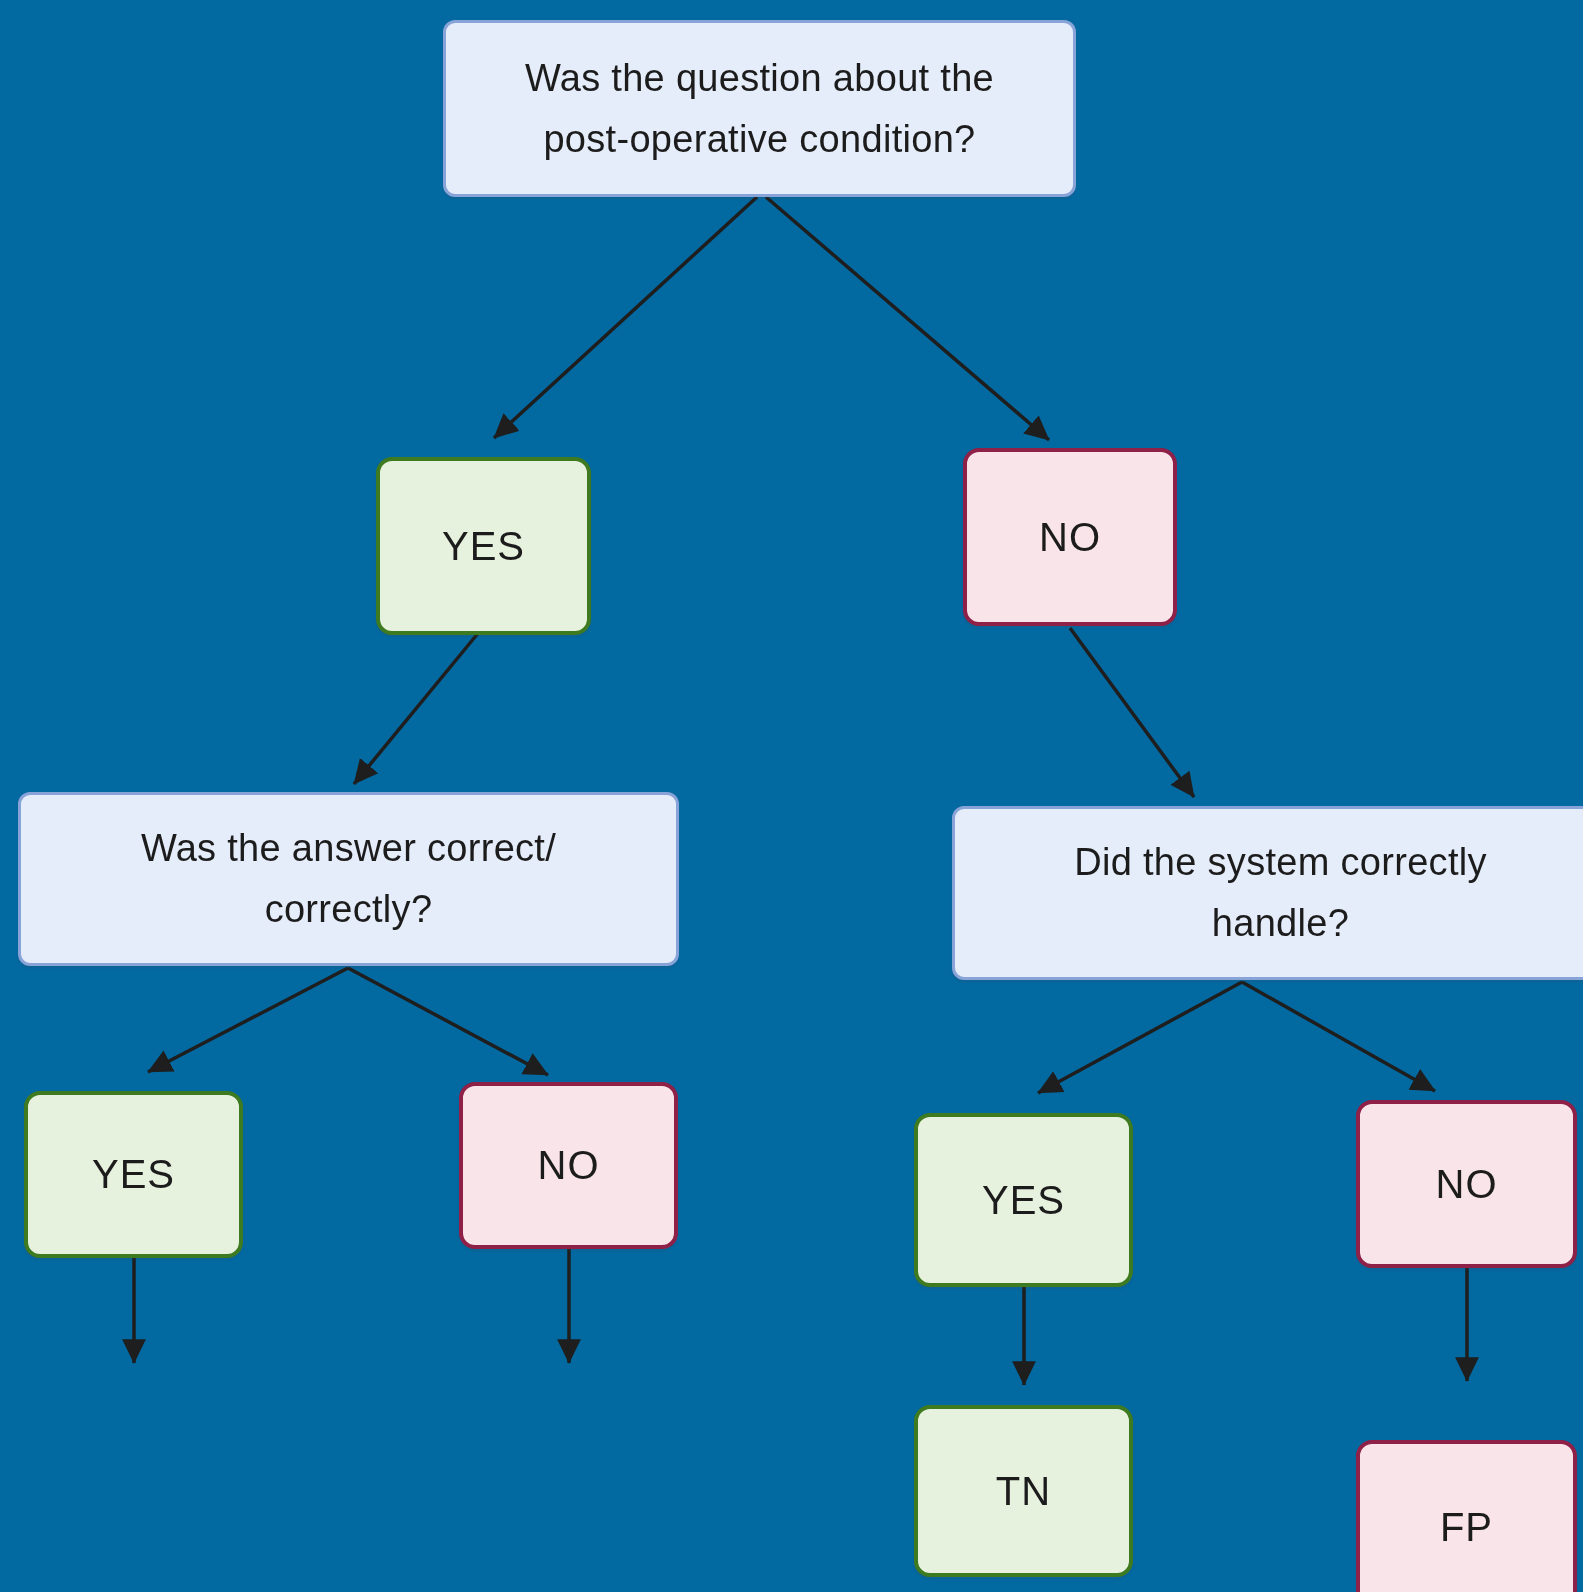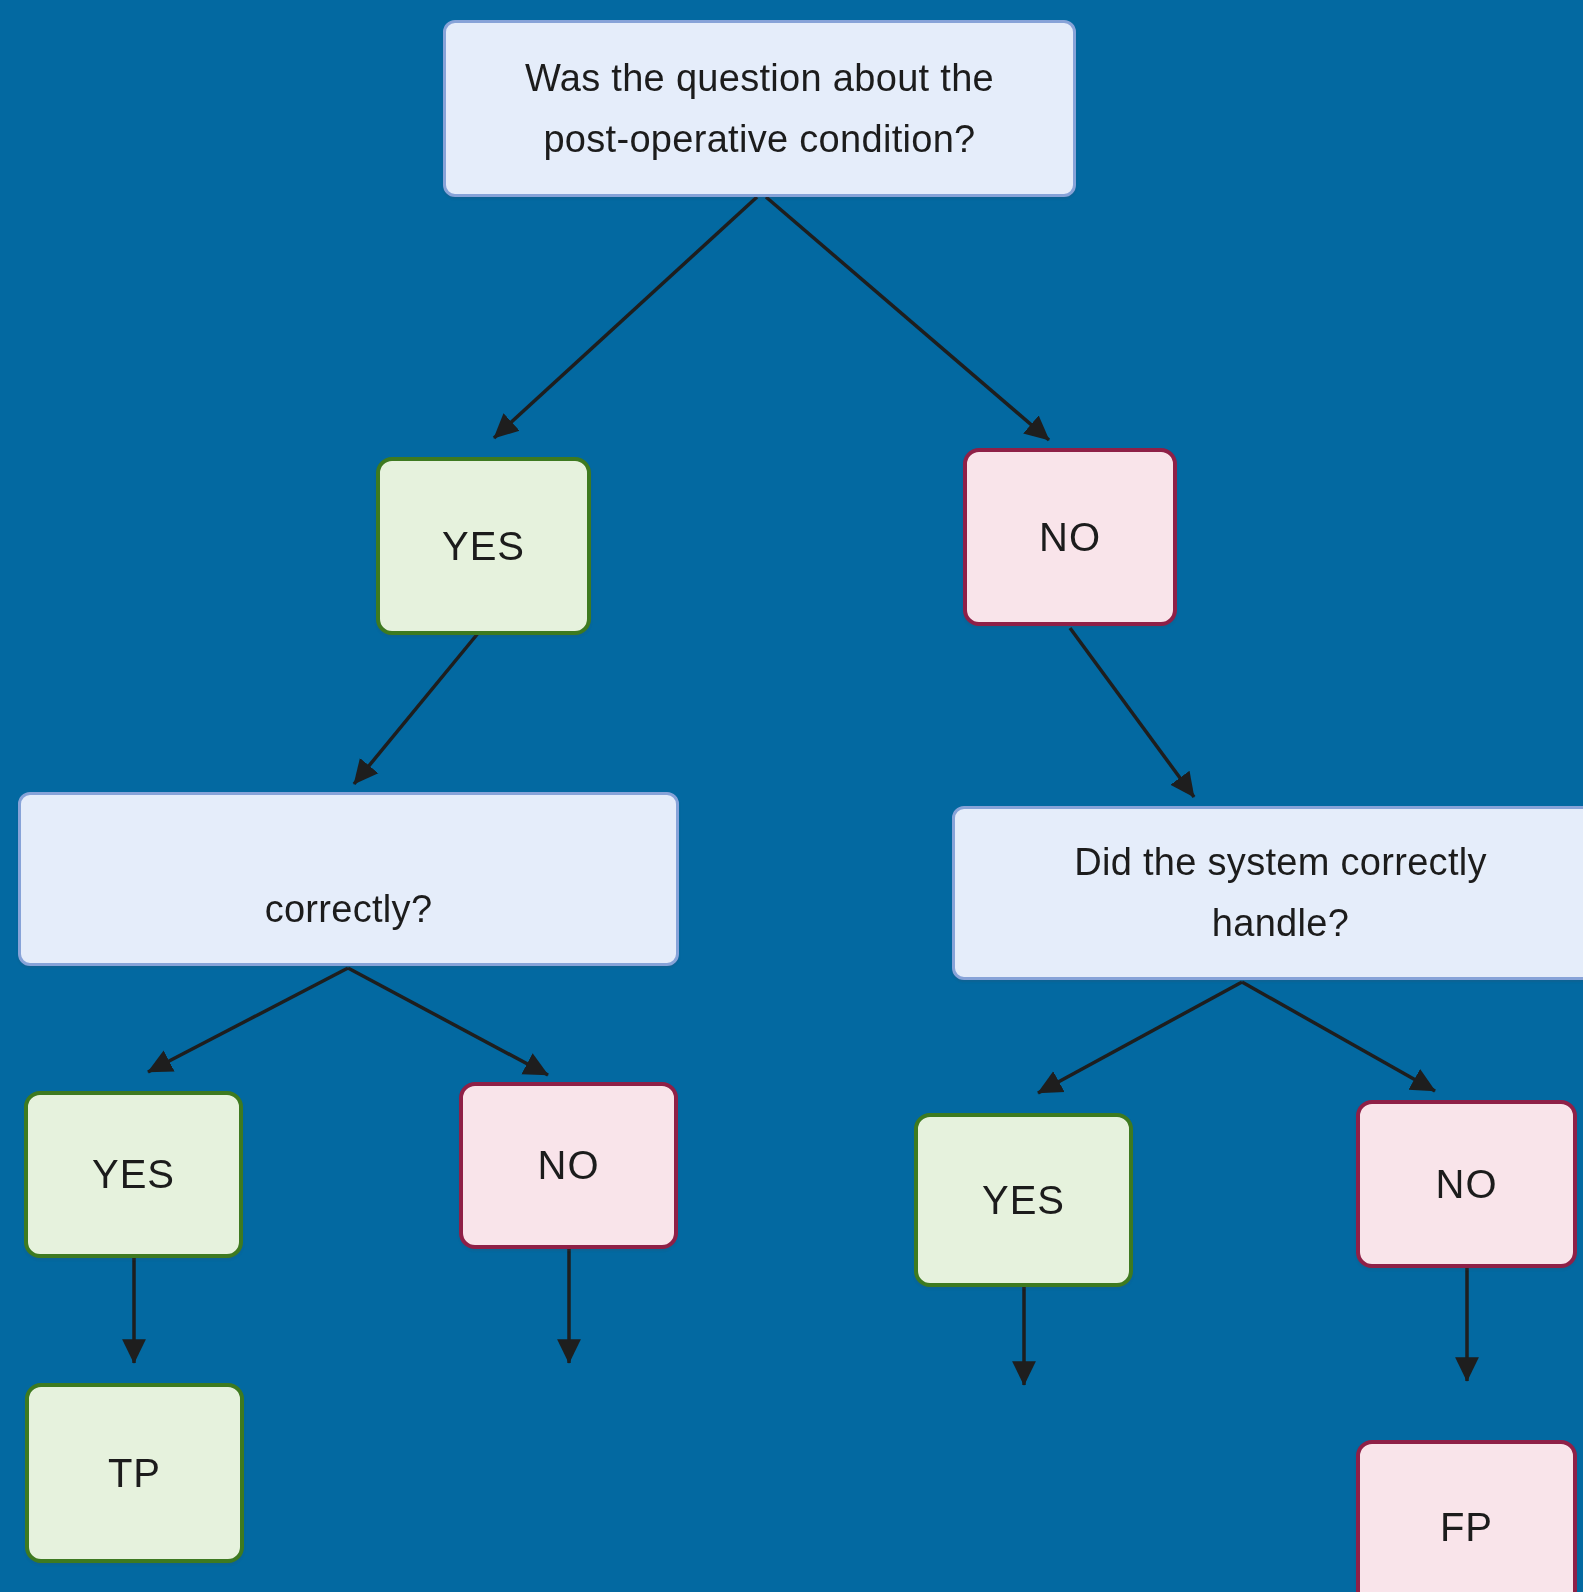--- a/index.html
+++ b/index.html
@@ -100,21 +100,21 @@
   <div class="node leaf yes" style="left:376px; top:446px; width:215px; height:178px">
     <span>YES</span>
   </div>
 
   <div class="node leaf no" style="left:963px; top:448px; width:214px; height:178px">
     <span>NO</span>
   </div>
 
   <div class="node question" style="left:18px; top:792px; width:661px; height:174px">
     <div class="qtext">
-      <br>
+      <span>Was the answer correct/</span><br>
       <span>correctly?</span>
     </div>
   </div>
 
   <div class="node question" style="left:952px; top:806px; width:657px; height:174px">
     <div class="qtext">
       <span>Did the system correctly</span><br>
       <span>handle?</span>
     </div>
   </div>
@@ -128,23 +128,23 @@
   </div>
 
   <div class="node leaf yes" style="left:914px; top:1102px; width:219px; height:174px">
     <span>YES</span>
   </div>
 
   <div class="node leaf no" style="left:1356px; top:1100px; width:221px; height:168px">
     <span>NO</span>
   </div>
 
-  <div class="node leaf yes" style="left:25px; top:1372px; width:219px; height:180px">
-    <span>TP</span>
-  </div>
 
 
+  <div class="node leaf yes" style="left:914px; top:1394px; width:219px; height:172px">
+    <span>TN</span>
+  </div>
 
   <div class="node leaf no" style="left:1356px; top:1440px; width:221px; height:174px">
     <span>FP</span>
   </div>
 
 </div>
 
 </body></html>

